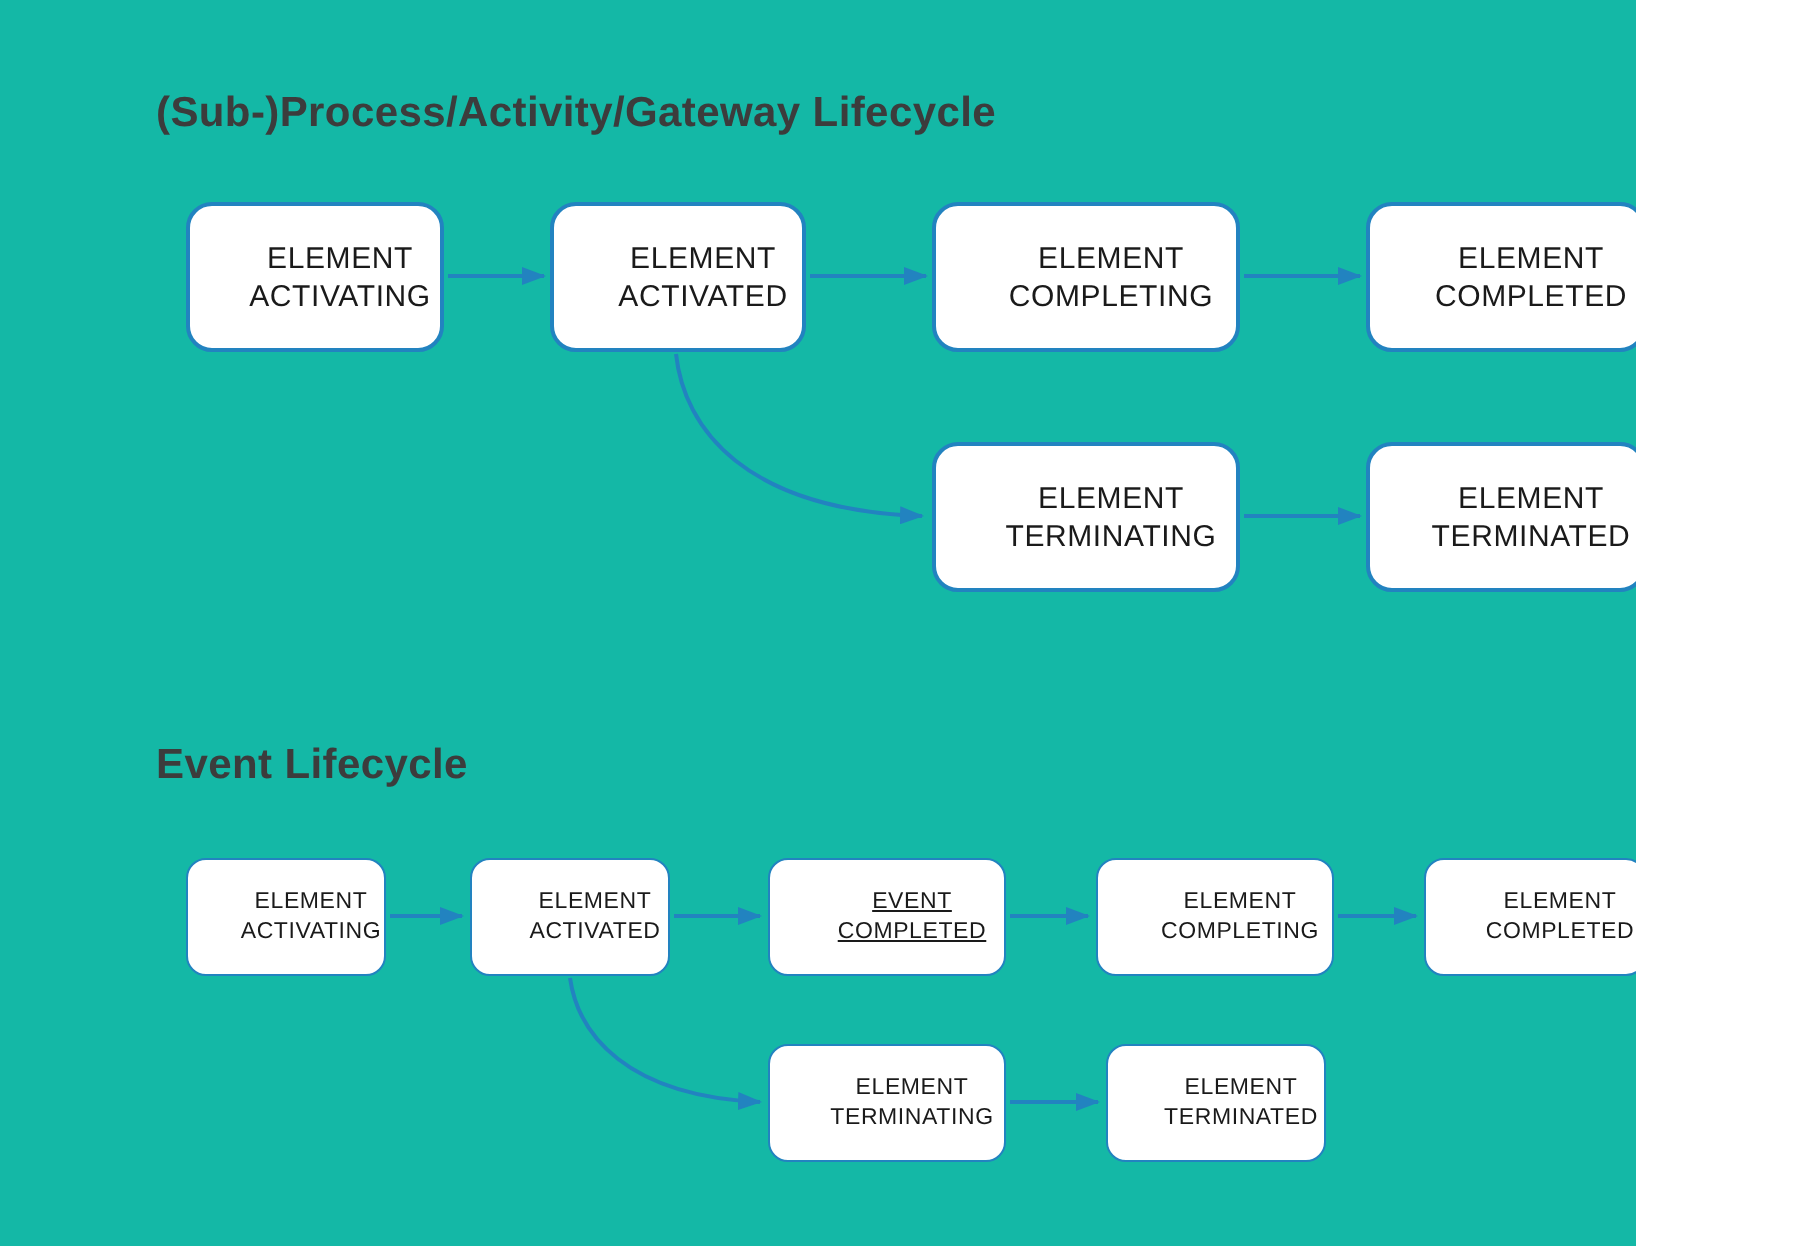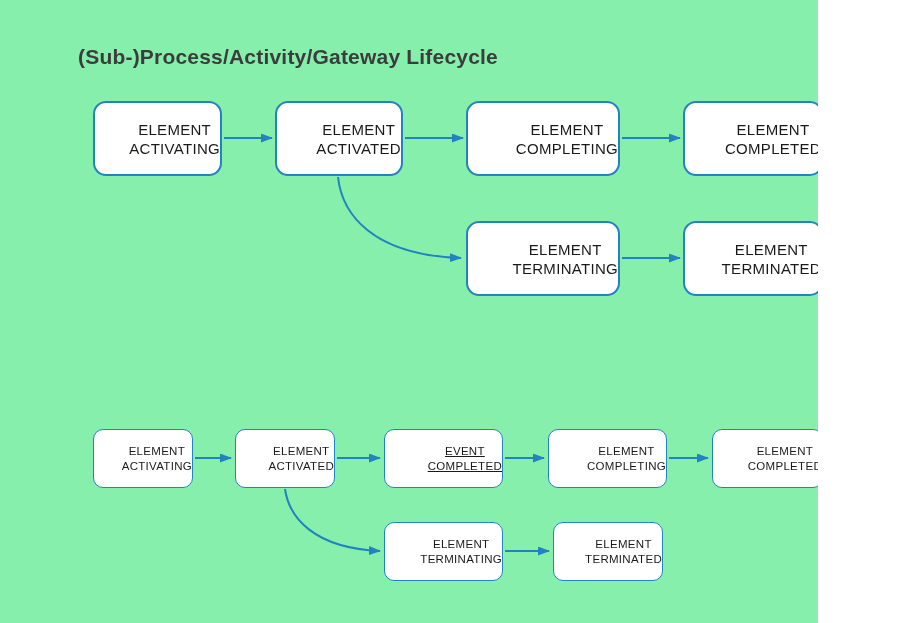--- a/index.html
+++ b/index.html
@@ -7,21 +7,21 @@
     --node-text: #1a1a1a;
     --title-text: #3c3c3c;
     --node-fill: #ffffff;
   }
   * { margin: 0; padding: 0; box-sizing: border-box; }
   html, body { background: #ffffff; }
   .canvas {
     position: relative;
     width: 818px;
     height: 623px;
-    background: #86efac;
+    background: #14b8a6;
     overflow: hidden;
     font-family: "Liberation Sans", sans-serif;
   }
   .section-title {
     position: absolute;
     font-family: "Liberation Sans", sans-serif;
     font-size: 21px;
     font-weight: bold;
     color: var(--title-text);
     letter-spacing: 0.2px;
@@ -38,21 +38,21 @@
     stroke-width: 2;
   }
   .arrowhead-fill { fill: var(--accent); }
   .node {
     position: absolute;
     background: var(--node-fill);
     border: 2px solid var(--accent);
     border-radius: 13px;
     display: flex;
     align-items: center;
-    justify-content: flex-end;
+    justify-content: center;
     text-align: center;
     color: var(--node-text);
     padding-left: 25px;
   }
   .node-lg {
     font-size: 15px;
     line-height: 19px;
     letter-spacing: 0.3px;
   }
   .node-sm {
@@ -122,20 +122,21 @@
       <span class="nl">TERMINATING</span>
     </div>
   </div>
   <div class="node node-lg" style="left:683px; top:221px; width:140px; height:75px;">
     <div>
       <span class="nl">ELEMENT</span>
       <span class="nl">TERMINATED</span>
     </div>
   </div>
 
+  <h2 class="section-title" style="left:78px; top:371px;">Event Lifecycle</h2>
 
   <div class="node node-sm" style="left:93px;  top:429px; width:100px; height:59px;">
     <div>
       <span class="nl">ELEMENT</span>
       <span class="nl">ACTIVATING</span>
     </div>
   </div>
   <div class="node node-sm" style="left:235px; top:429px; width:100px; height:59px;">
     <div>
       <span class="nl">ELEMENT</span>

